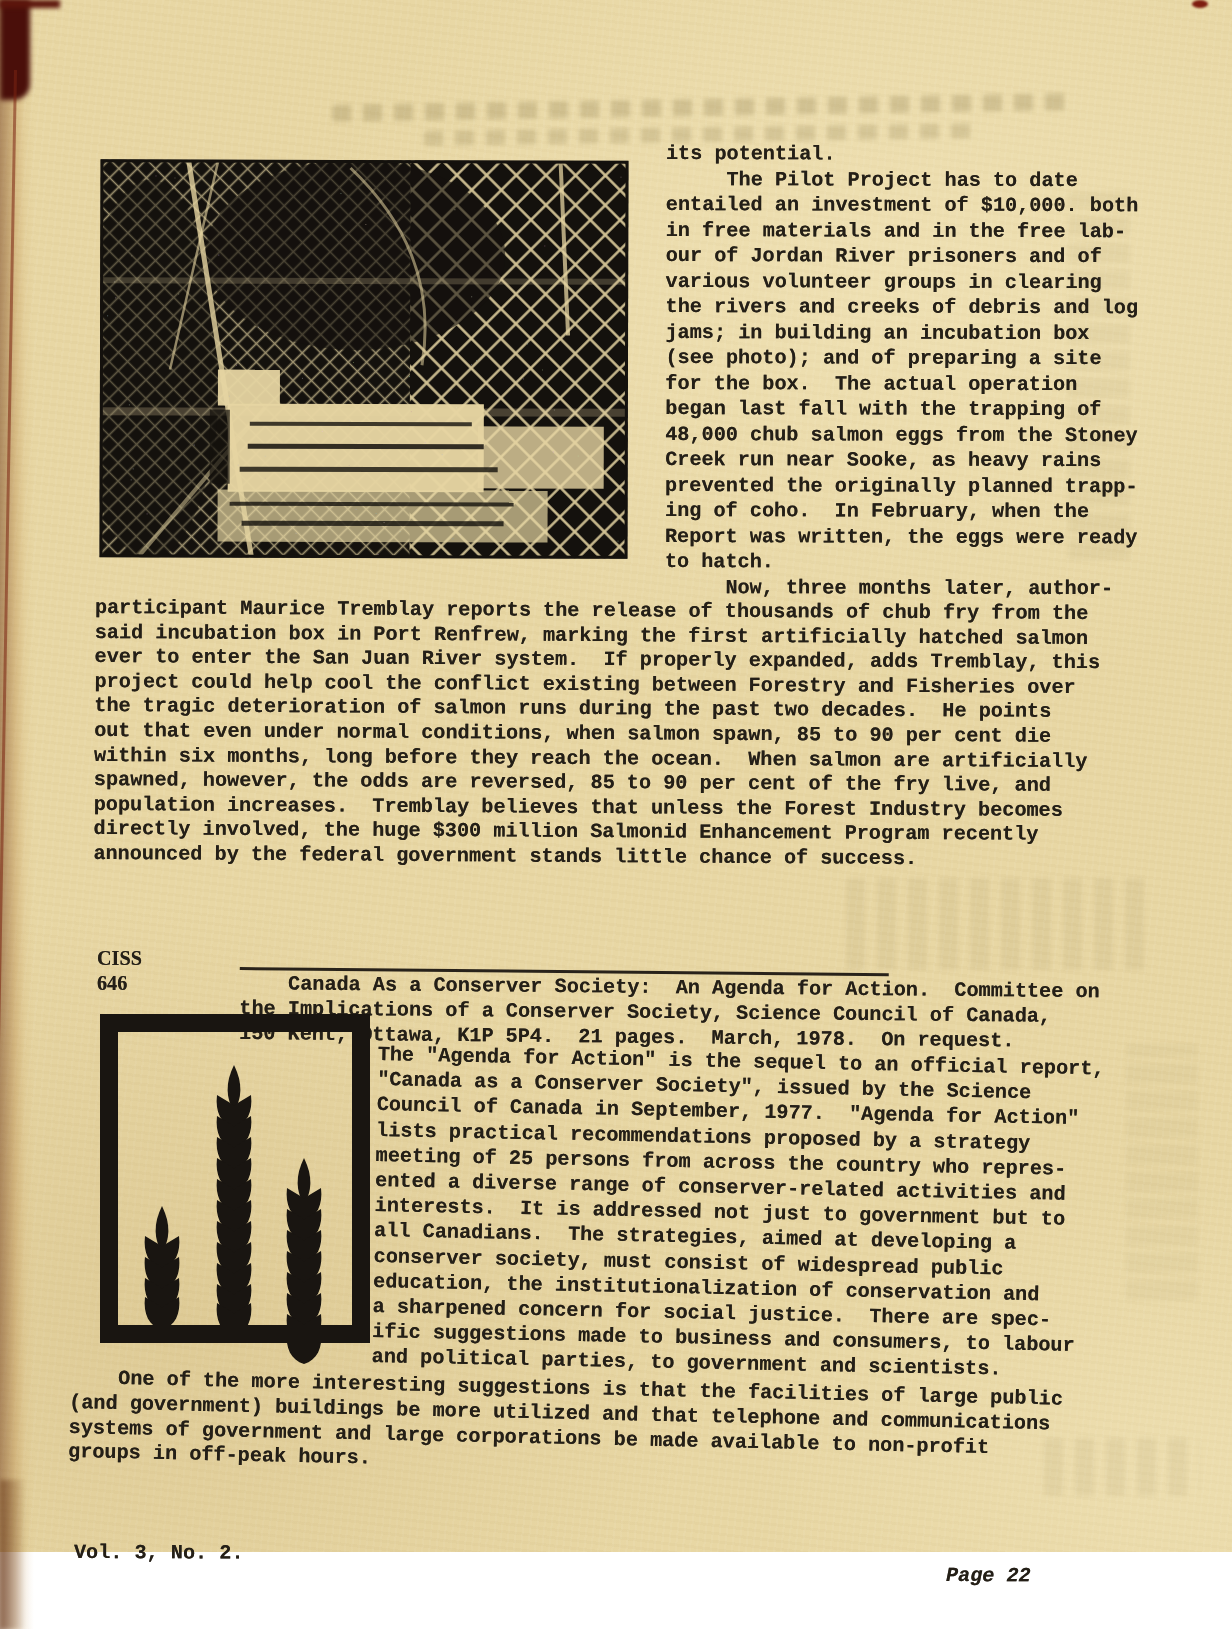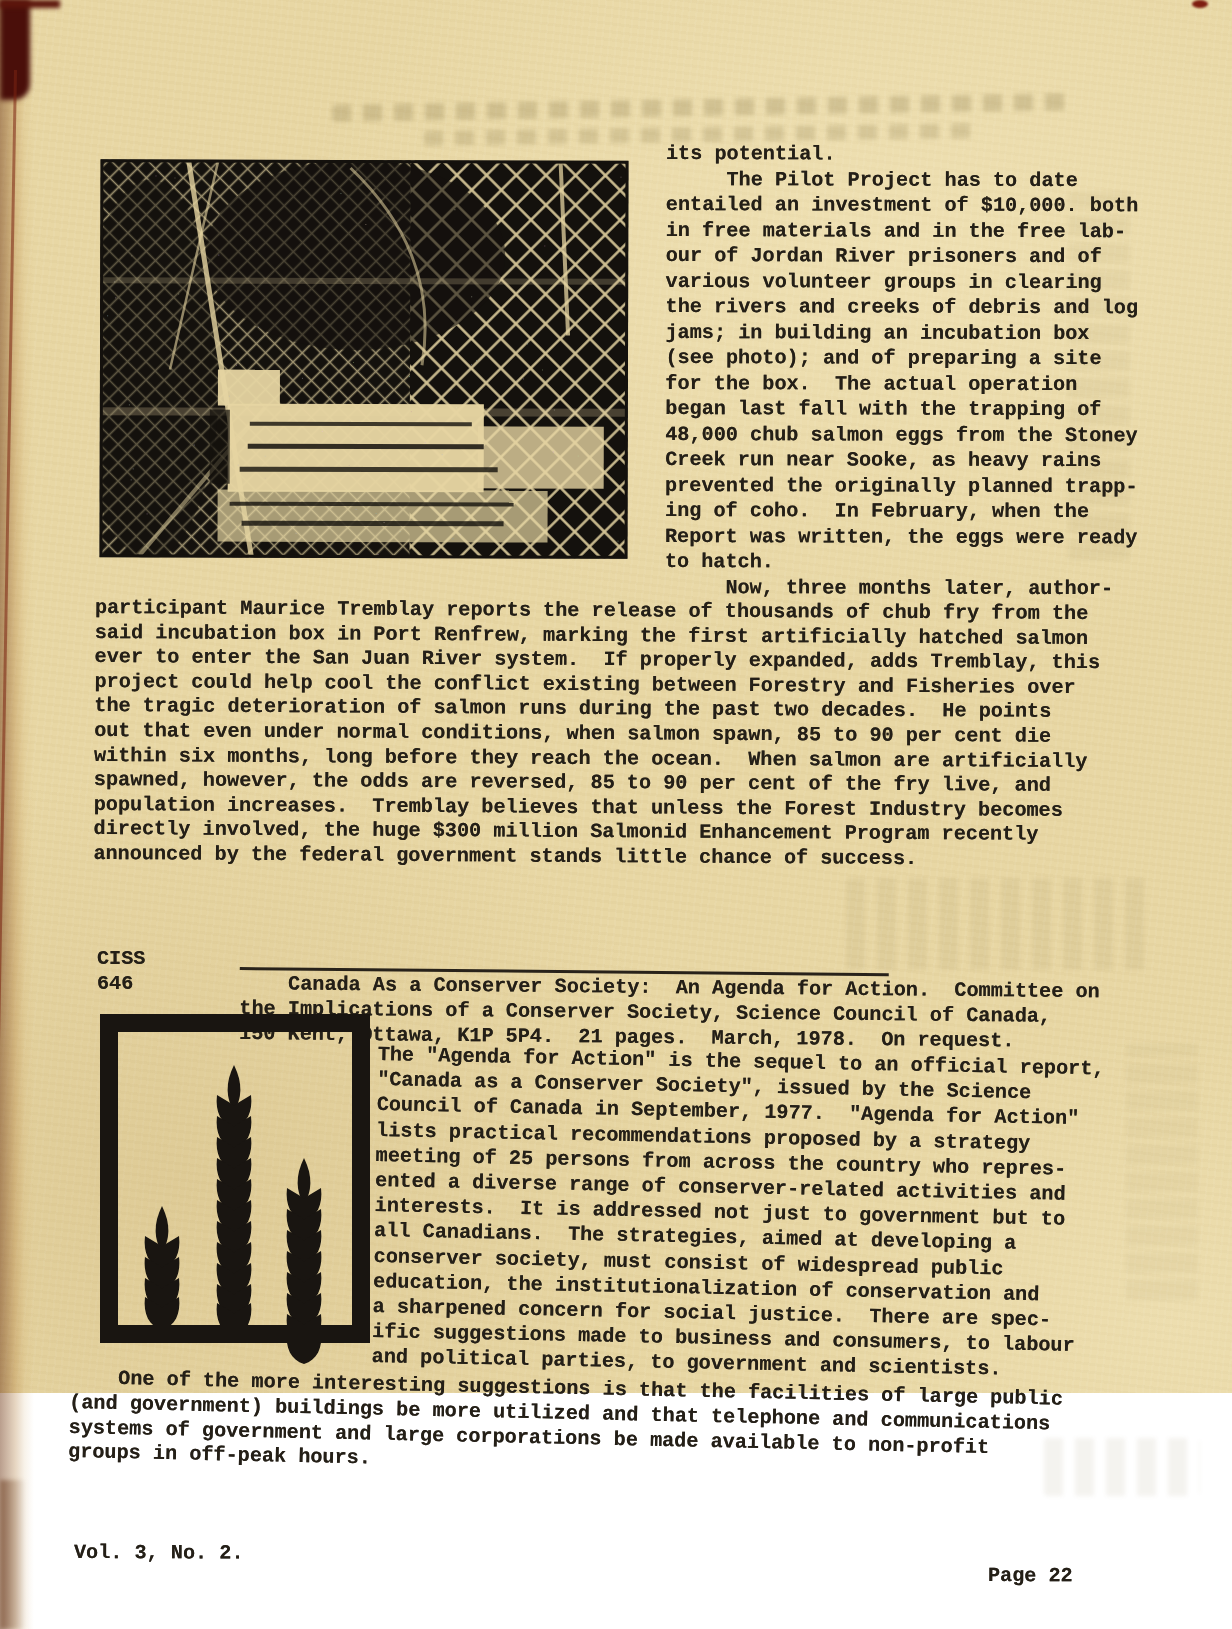--- a/index.html
+++ b/index.html
@@ -1,38 +1,38 @@
 <!DOCTYPE html>
 <html><head>
 <meta charset="utf-8">
 <style>
   html,body{margin:0;padding:0;}
   body{width:1232px;height:1629px;overflow:hidden;position:relative;
        font-family:"Liberation Mono","DejaVu Sans Mono",monospace;}
-  #page{position:absolute;inset:0;width:1232px;height:1393px;
+  #page{position:absolute;inset:0;width:1232px;height:1552px;
         background-color:#e8d7a4;
         background-image:
           radial-gradient(1000px 700px at 72% 18%, rgba(255,246,214,.30), rgba(255,246,214,0) 60%),
           radial-gradient(900px 700px at 15% 85%, rgba(172,140,78,.16), rgba(172,140,78,0) 60%),
           radial-gradient(700px 500px at 95% 95%, rgba(255,246,214,.22), rgba(255,246,214,0) 60%),
           repeating-linear-gradient(7deg, rgba(160,130,70,.045) 0 3px, rgba(160,130,70,0) 3px 8px),
           repeating-linear-gradient(96deg, rgba(255,255,255,.05) 0 2px, rgba(255,255,255,0) 2px 7px);}
   .textblock{position:absolute;white-space:pre;color:#241f17;font-weight:bold;
              font-size:20.2px;line-height:25px;transform-origin:0 0;
              text-shadow:0 0 .6px rgba(36,31,23,.75);}
   #colA{left:666px;top:141px;line-height:25.5px;transform:rotate(.15deg);}
   #fullB{left:95px;top:596px;line-height:24.6px;transform:rotate(.35deg);}
-  #ciss{left:97px;top:946px;line-height:25px;}
+  #ciss{left:97px;top:946px;line-height:25px;font-family:Liberation Serif, serif;}
   #citation{left:240px;top:946px;line-height:25px;transform:rotate(.55deg);}
   #citation .underline{position:absolute;left:0px;top:21px;width:649px;height:3px;
              background:#28221a;}
   #agenda{left:378px;top:1042px;line-height:25.2px;transform:rotate(1.15deg);}
   #closing{left:70px;top:1366px;line-height:24.8px;transform:rotate(1.25deg);}
   #footer-vol{left:74px;top:1540px;transform:rotate(.2deg);}
-  #footer-page{left:988px;top:1563px;transform:rotate(.2deg);}
+  #footer-page{left:946px;top:1563px;transform:rotate(.2deg);font-style:italic;}
 
   figure{margin:0;position:absolute;}
   #photo{left:100px;top:160px;width:528px;height:398px;transform:rotate(.15deg);}
   #wheat{left:100px;top:1014px;width:272px;height:352px;}
 
   
   .binding-strip{position:absolute;left:0;top:0;width:34px;height:1629px;
       background:linear-gradient(90deg, rgba(116,62,28,.50), rgba(178,126,62,.32) 45%, rgba(205,165,100,.14) 72%, rgba(205,165,100,0));}
   .binding-corner{position:absolute;left:0;top:0;width:30px;height:100px;
       background:#4a0f0a;filter:blur(2.5px);border-bottom-right-radius:16px;}

